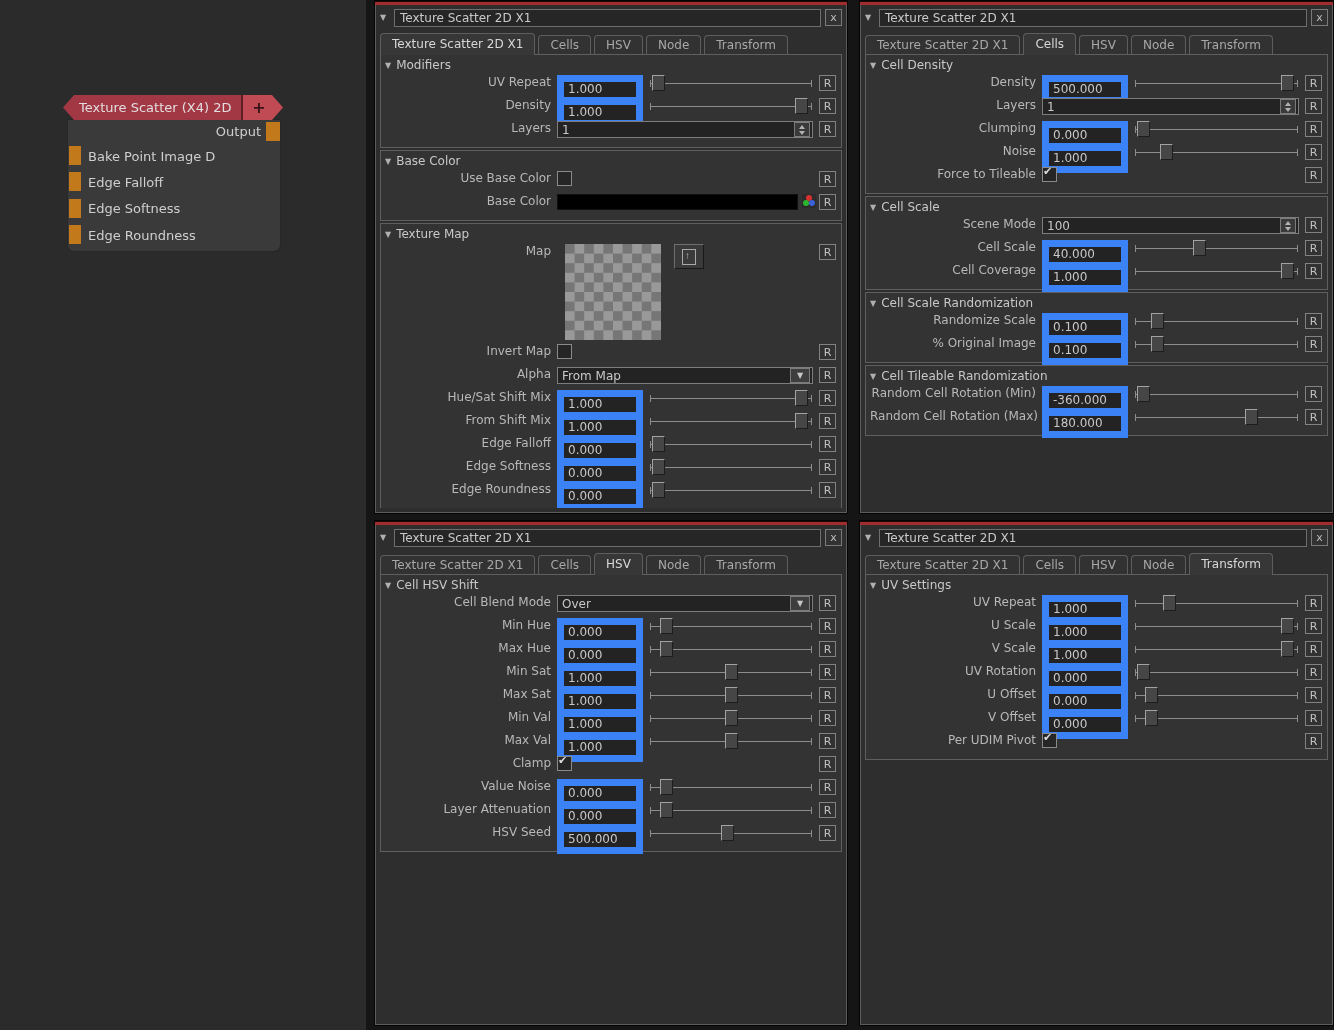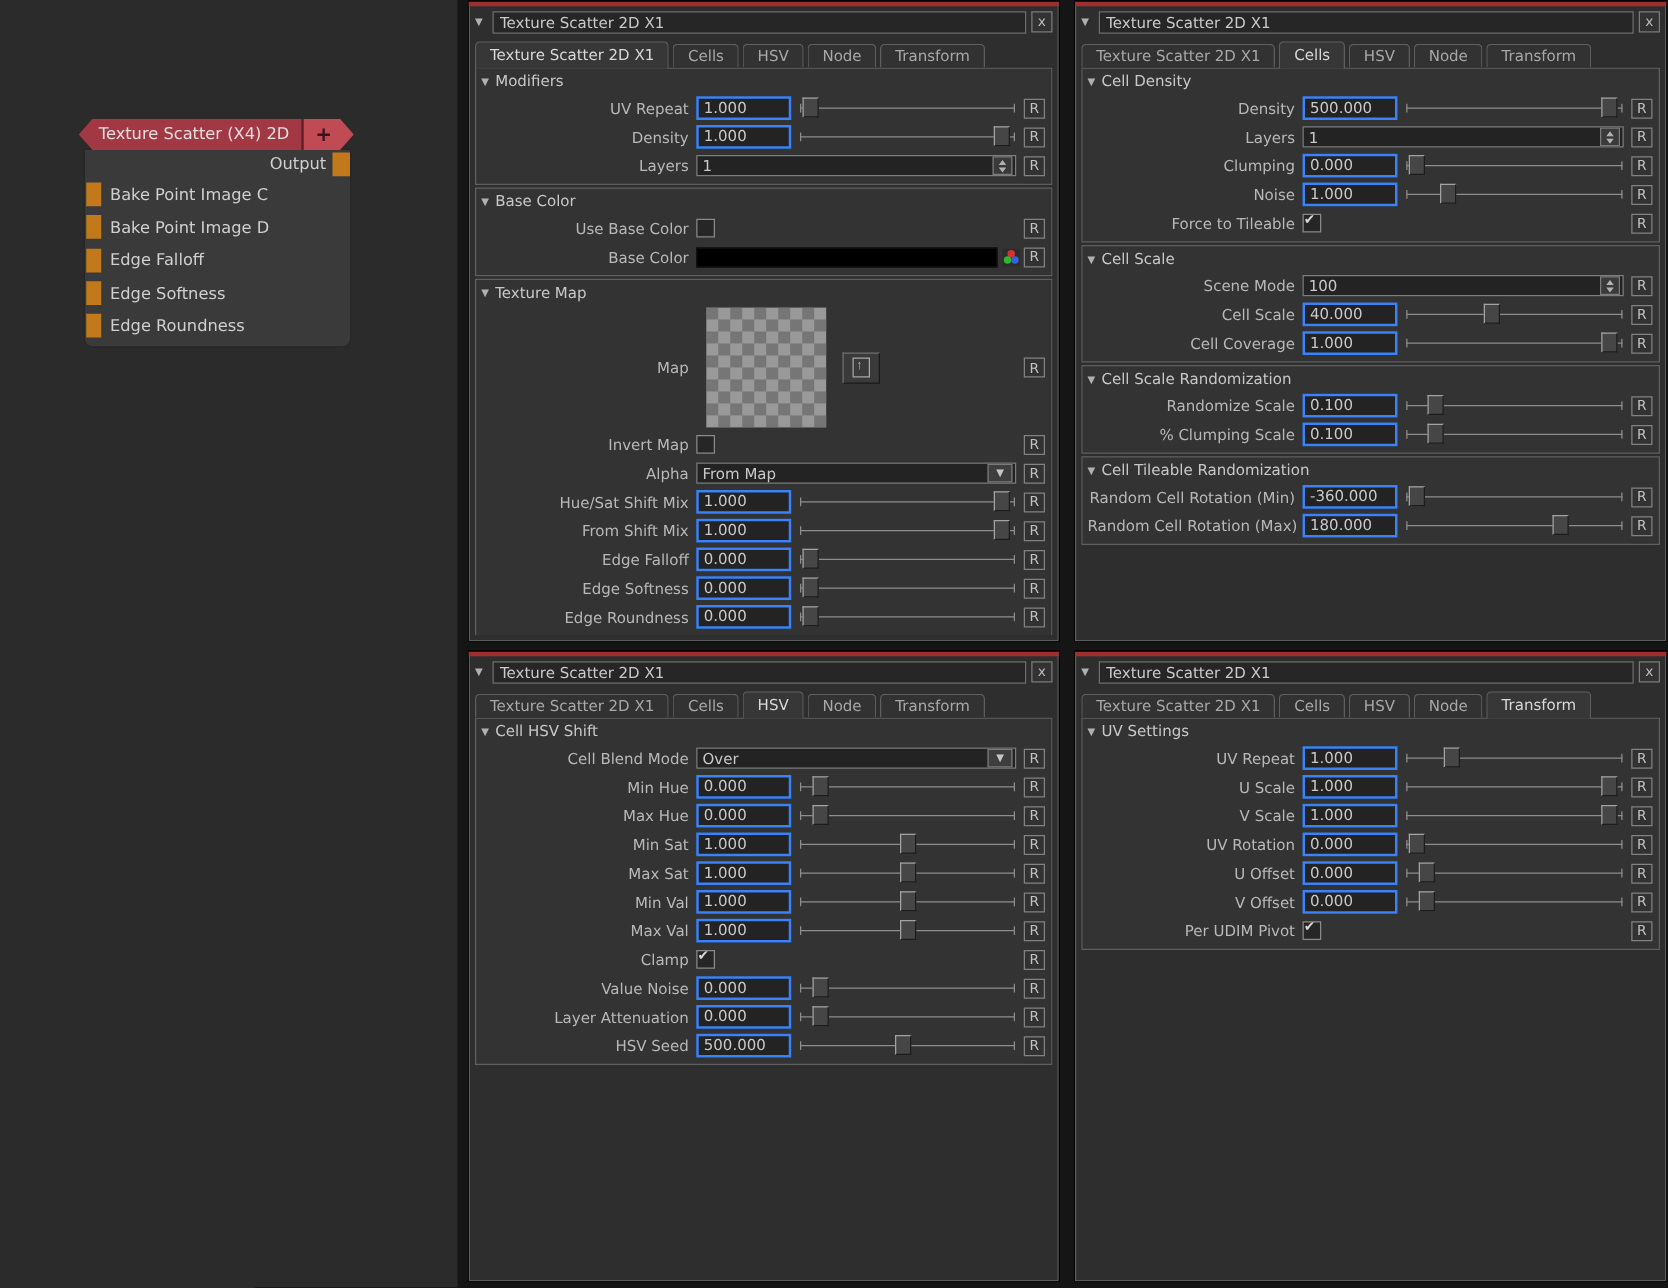--- a/index.html
+++ b/index.html
@@ -30,24 +30,24 @@
   .closebtn{width:17px;height:17px;background:#323232;border:1px solid #7a7a7a;color:#bdbdbd;font-size:11px;line-height:14px;text-align:center;padding:0;flex:none;font-family:inherit;}
   .tabbar{display:flex;align-items:flex-end;gap:3px;margin:6px 5px 0 5px;height:21px;flex:none;position:relative;z-index:2;}
   .tab{background:#323232;border:1px solid #5e5e5e;border-bottom:none;border-radius:4px 4px 0 0;color:#a8a8a8;
     padding:0 11px;height:18px;line-height:18px;white-space:nowrap;}
   .tab.active{background:#373737;color:#d8d8d8;height:21px;line-height:20px;margin-bottom:-1px;}
   .content{flex:1;margin:0 5px 5px 5px;overflow:hidden;}
   .section{border:1px solid #5f5f5f;background:#333333;margin-bottom:2px;padding:0 4px 3px 4px;}
   .sechead{height:20px;display:flex;align-items:center;gap:5px;color:#c8c8c8;}
   .sechead .disc{width:auto;}
   
-  .row{display:flex;align-items:center;height:23px;padding-right:1px;}
+  .row{display:flex;align-items:flex-start;height:23px;padding-right:1px;}
   .row.maprow{height:100px;}
   .lbl{width:166px;text-align:right;padding-right:6px;color:#b8b8b8;white-space:nowrap;flex:none;}
-  .vfield{width:64px;height:15px;line-height:15px;background:#232323;border:2px solid #3b82f6;color:#c8c8c8;padding:0 4px;flex:none;white-space:nowrap;}
+  .vfield{width:64px;height:15px;line-height:15px;background:#232323;border:7px solid #3b82f6;color:#c8c8c8;padding:0 4px;flex:none;white-space:nowrap;}
   .slider{flex:1;position:relative;height:17px;margin:0 6px;}
   .track{position:absolute;left:1px;right:1px;top:8px;height:1px;background:#8d8d8d;}
   .track::before,.track::after{content:"";position:absolute;top:-3px;width:1px;height:7px;background:#8d8d8d;}
   .track::before{left:0;} .track::after{right:0;}
   .thumb{position:absolute;top:0;width:13px;height:16px;background:#464646;border:1px solid;border-color:#a2a2a2 #1d1d1d #1d1d1d #a2a2a2;box-sizing:border-box;}
   .rbtn{width:17px;height:16px;background:#323232;border:1px solid #828282;color:#c2c2c2;font-size:11px;line-height:13px;text-align:center;padding:0;flex:none;font-family:inherit;}
   .wfield{flex:1;height:15px;background:#232323;border:1px solid #7d7d7d;color:#c8c8c8;display:flex;align-items:center;padding:0 2px 0 4px;margin-right:6px;}
   .spin{margin-left:auto;width:14px;height:13px;background:#3a3a3a;border:1px solid #7b7b7b;display:flex;flex-direction:column;align-items:center;justify-content:center;flex:none;}
   .su{width:0;height:0;border-left:3px solid transparent;border-right:3px solid transparent;border-bottom:4px solid #b2b2b2;margin-bottom:1px;}
   .sd{width:0;height:0;border-left:3px solid transparent;border-right:3px solid transparent;border-top:4px solid #b2b2b2;margin-top:1px;}
@@ -78,24 +78,20 @@
         <span class="node-title">Texture Scatter (X4) 2D</span>
         <span class="node-add">+</span>
       </div>
       <div class="node-body" id="node-body">
           <div class="node-row output">
             <span>Output</span>
             <span class="conn out"></span>
           </div>
           <div class="node-row">
             <span class="conn in"></span>
-            <span>Bake Point Image C</span>
-          </div>
-          <div class="node-row">
-            <span class="conn in"></span>
             <span>Bake Point Image D</span>
           </div>
           <div class="node-row">
             <span class="conn in"></span>
             <span>Edge Falloff</span>
           </div>
           <div class="node-row">
             <span class="conn in"></span>
             <span>Edge Softness</span>
           </div>
@@ -367,21 +363,21 @@
             <div class="row">
               <div class="lbl">Randomize Scale</div>
               <div class="vfield">0.100</div>
               <div class="slider">
                 <div class="track"></div>
                 <div class="thumb" style="left:calc((100% - 13px)*0.11)"></div>
               </div>
               <button class="rbtn">R</button>
             </div>
             <div class="row">
-              <div class="lbl">% Clumping Scale</div>
+              <div class="lbl">% Original Image</div>
               <div class="vfield">0.100</div>
               <div class="slider">
                 <div class="track"></div>
                 <div class="thumb" style="left:calc((100% - 13px)*0.11)"></div>
               </div>
               <button class="rbtn">R</button>
             </div>
           </div>
           <div class="section">
             <div class="sechead">

